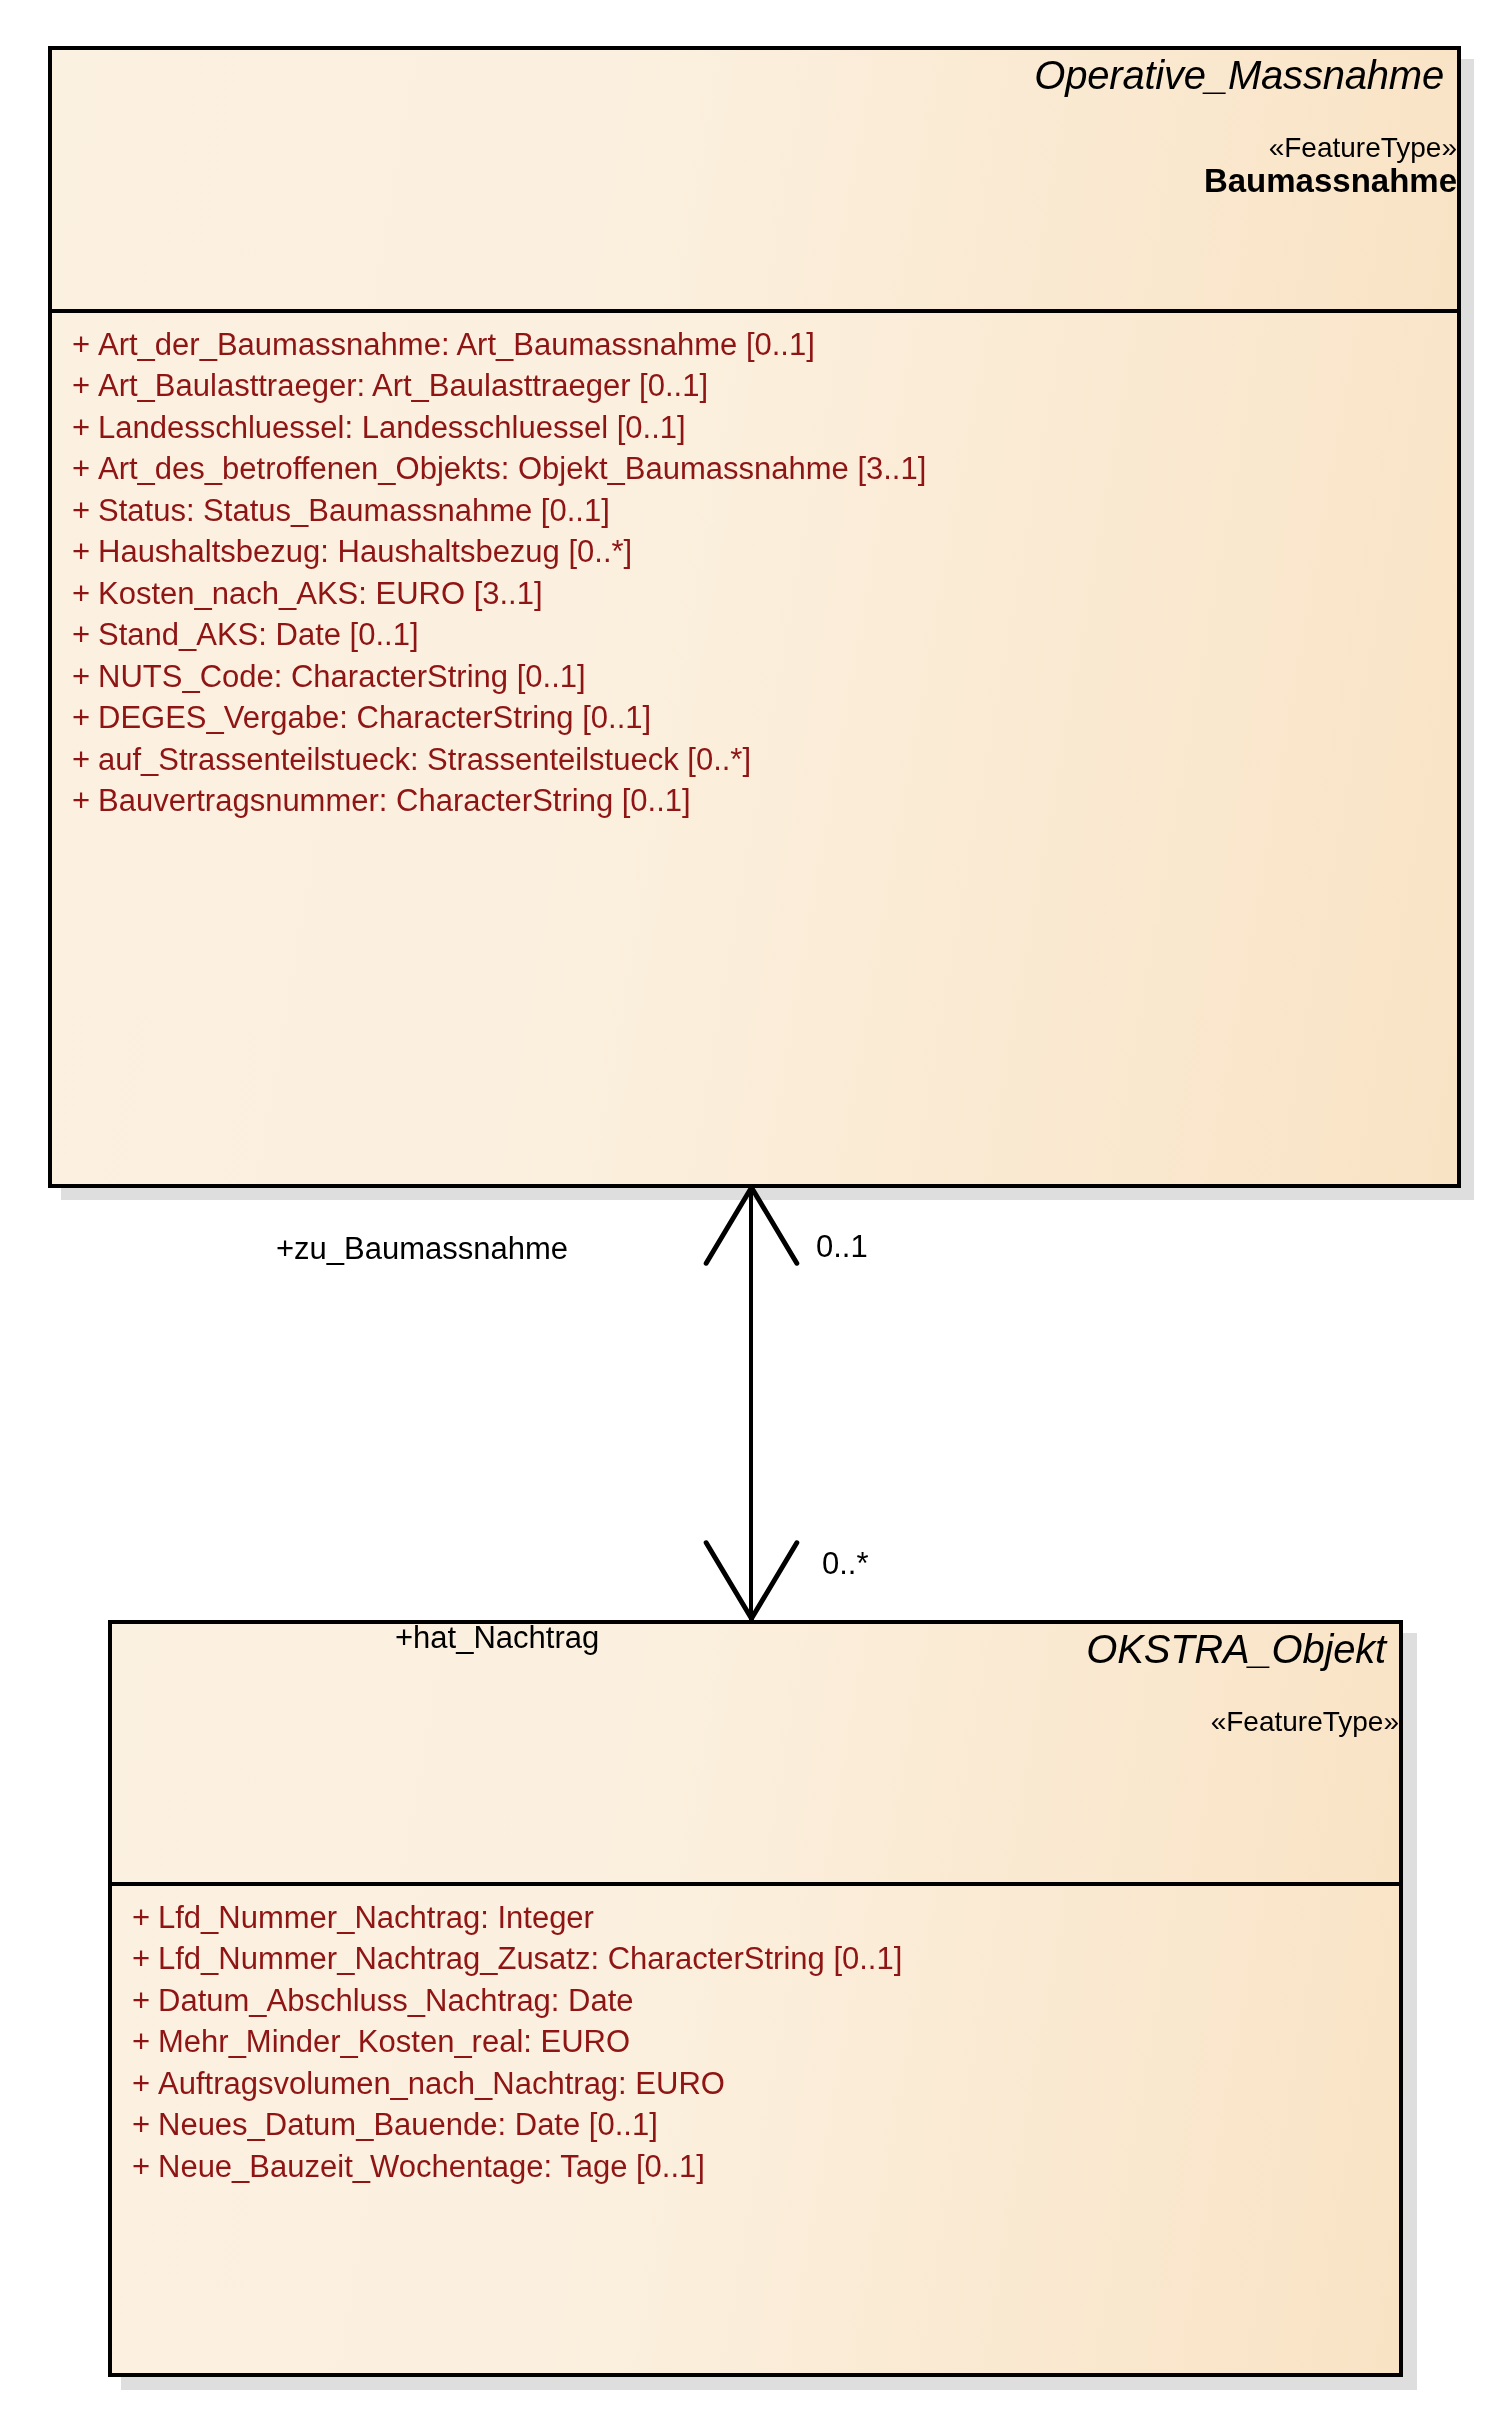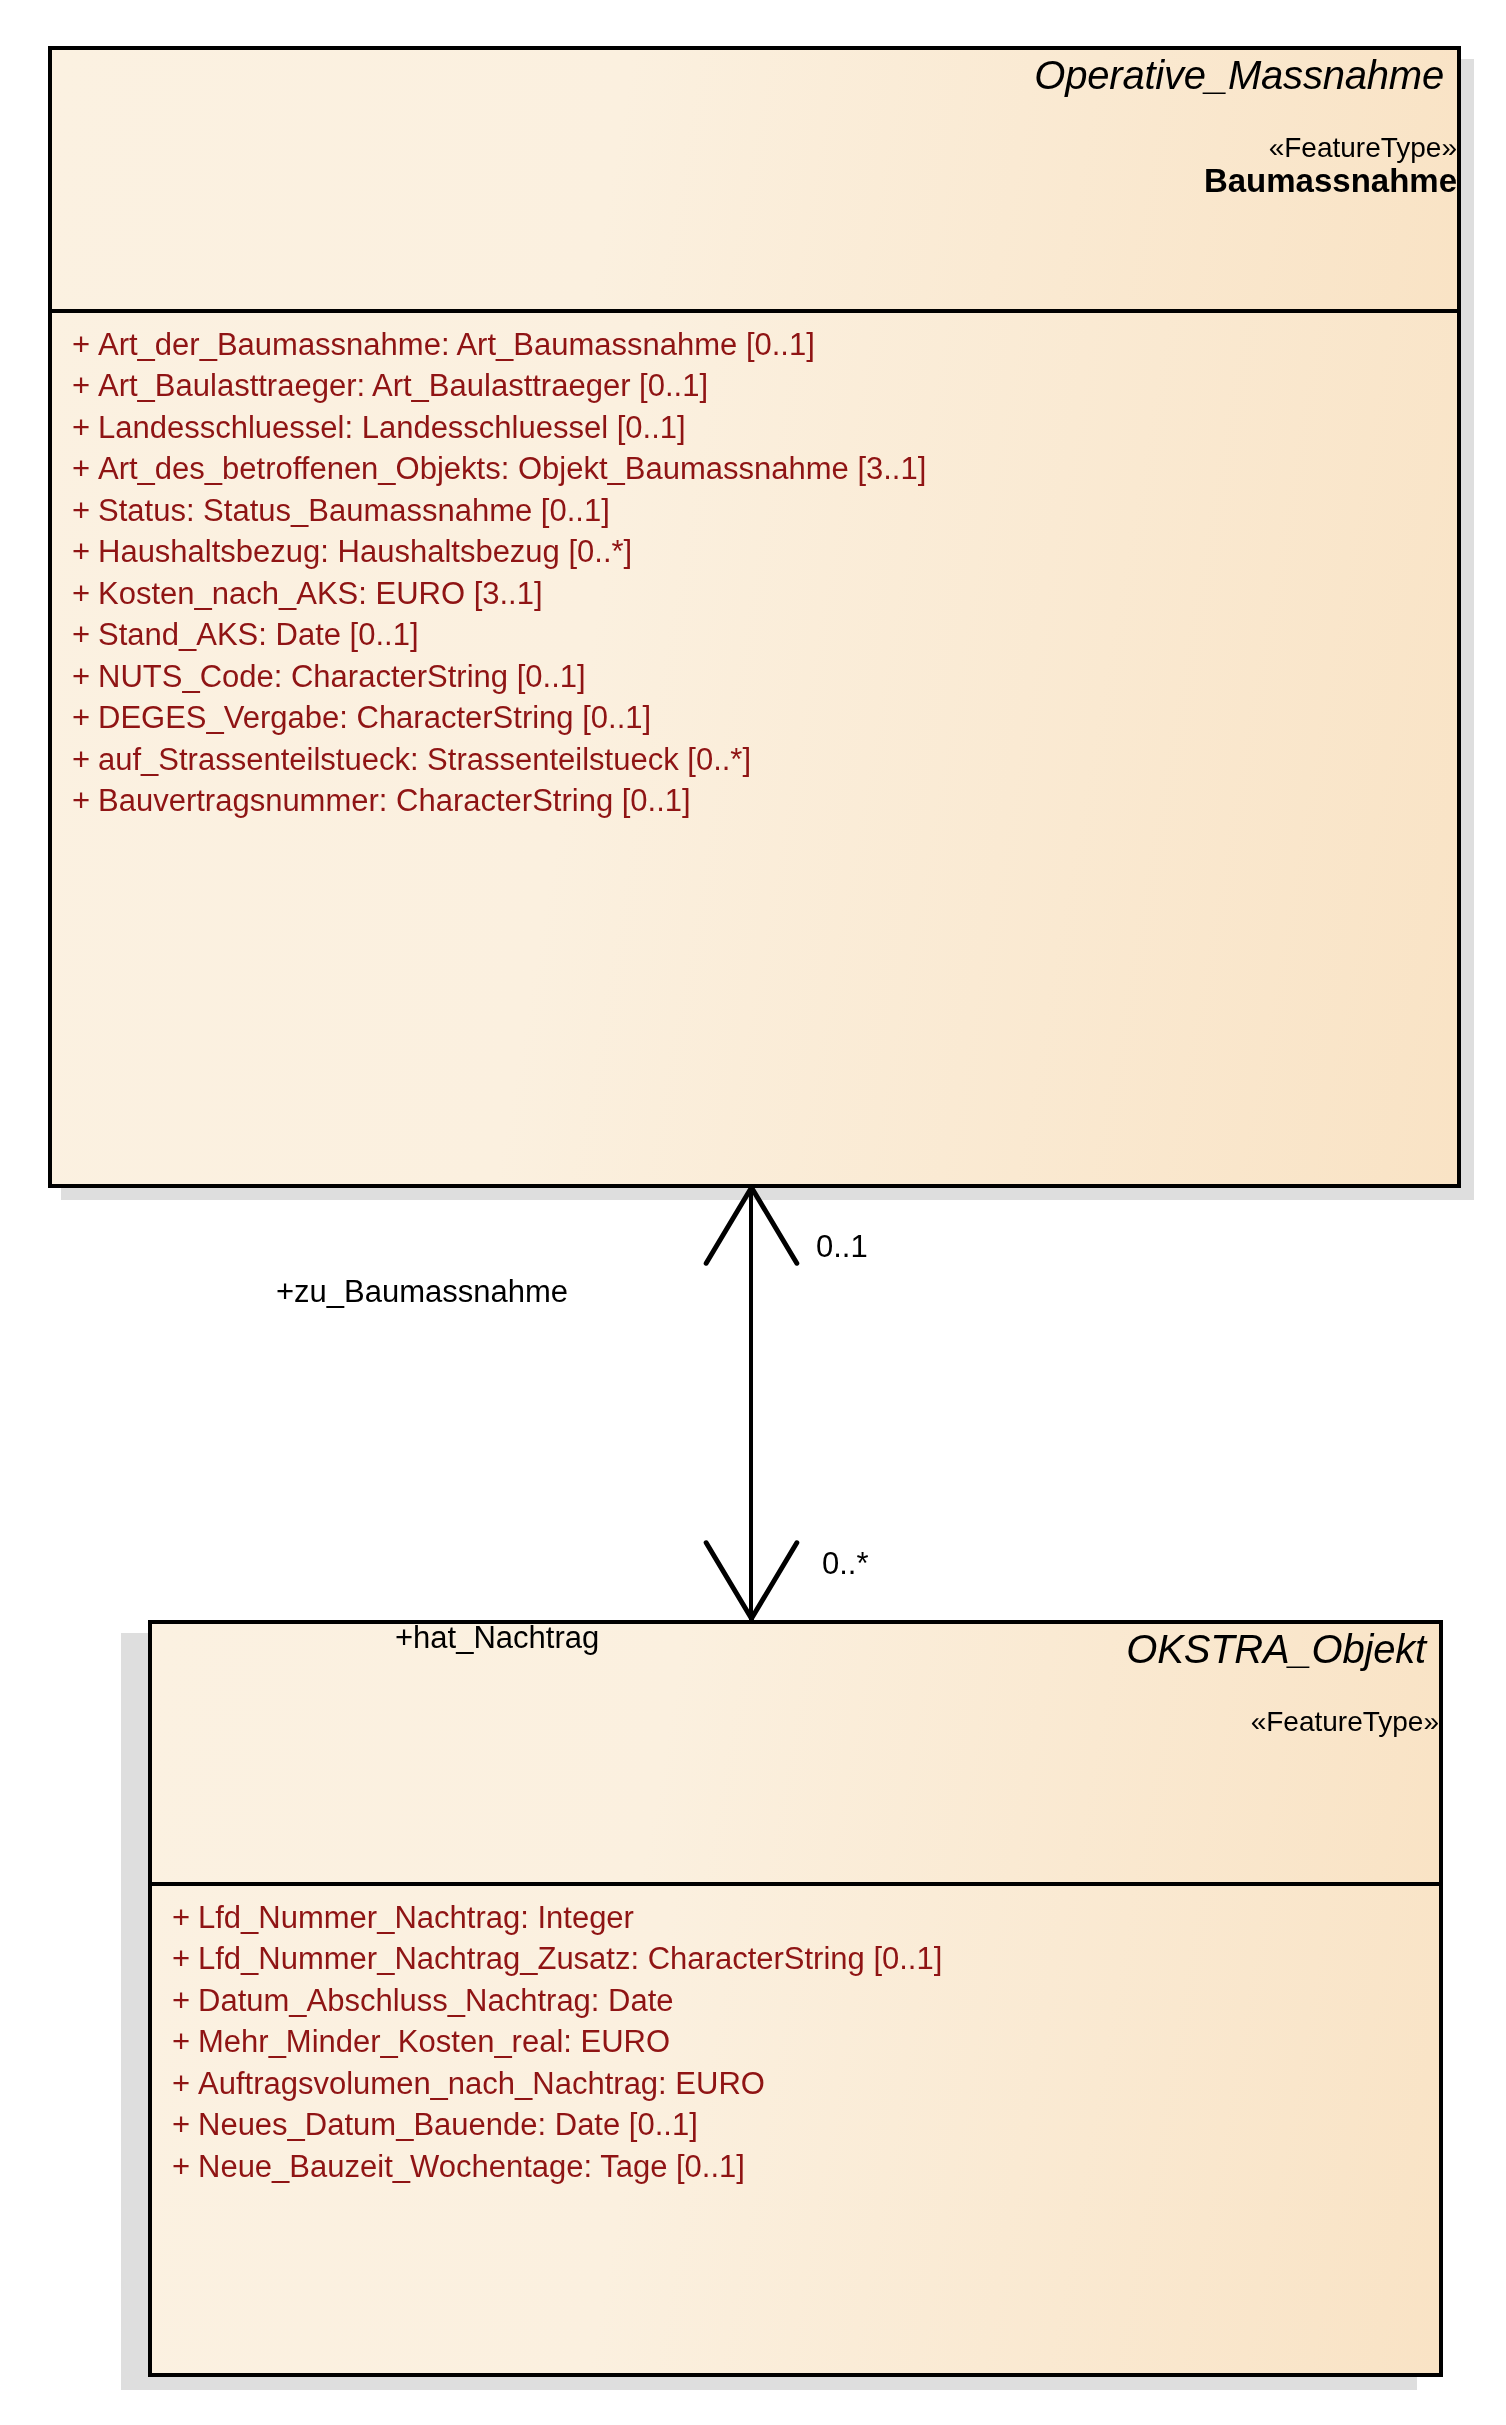--- a/index.html
+++ b/index.html
@@ -185,35 +185,35 @@
   </div>
 
   <div class="assoc-line" style="left:749px; top:1188px; height:432px;"></div>
 
   <div class="arrowhead" style="left:693px; top:1184px; width:117px; height:86px;">
     <svg width="117" height="86" viewBox="0 0 142 104">
       <path d="M 71 4 L 16 96" stroke="#000000" stroke-width="6" fill="none" stroke-linecap="round"></path>
       <path d="M 71 4 L 126 96" stroke="#000000" stroke-width="6" fill="none" stroke-linecap="round"></path>
     </svg>
   </div>
-  <div class="assoc-label" style="left:276px; top:1231px;margin-top:43px;">+zu_Baumassnahme</div>
+  <div class="assoc-label" style="left:276px; top:1231px;">+zu_Baumassnahme</div>
   <div class="assoc-mult" style="left:804px; top:1229px;">0..1</div>
 
   <div class="arrowhead" style="left:693px; top:1536px; width:117px; height:86px;">
     <svg width="117" height="86" viewBox="0 0 142 104">
       <path d="M 71 100 L 16 8" stroke="#000000" stroke-width="6" fill="none" stroke-linecap="round"></path>
       <path d="M 71 100 L 126 8" stroke="#000000" stroke-width="6" fill="none" stroke-linecap="round"></path>
     </svg>
   </div>
   <div class="assoc-label" style="left:395px; top:1620px;">+hat_Nachtrag</div>
   <div class="assoc-mult" style="left:810px; top:1546px;">0..*</div>
 
   <div class="uml-shadow" style="left:121px; top:1633px; width:1296px; height:757px;"></div>
 
-  <div class="uml-class" style="left:108px; top:1620px; width:1295px; height:757px;margin-left:40px;">
+  <div class="uml-class" style="left:108px; top:1620px; width:1295px; height:757px;">
 
     <div class="class-header" style="height:262px; padding-top:82px;">
       <div class="package-name">OKSTRA_Objekt</div>
       <div class="stereotype">«FeatureType»</div>
     </div>
 
     <div class="attr-compartment">
       <div class="attr-row" style="margin-bottom:7.4px;">
         <span class="attr-vis">+</span>
         <span class="attr-text">Lfd_Nummer_Nachtrag: Integer</span>

